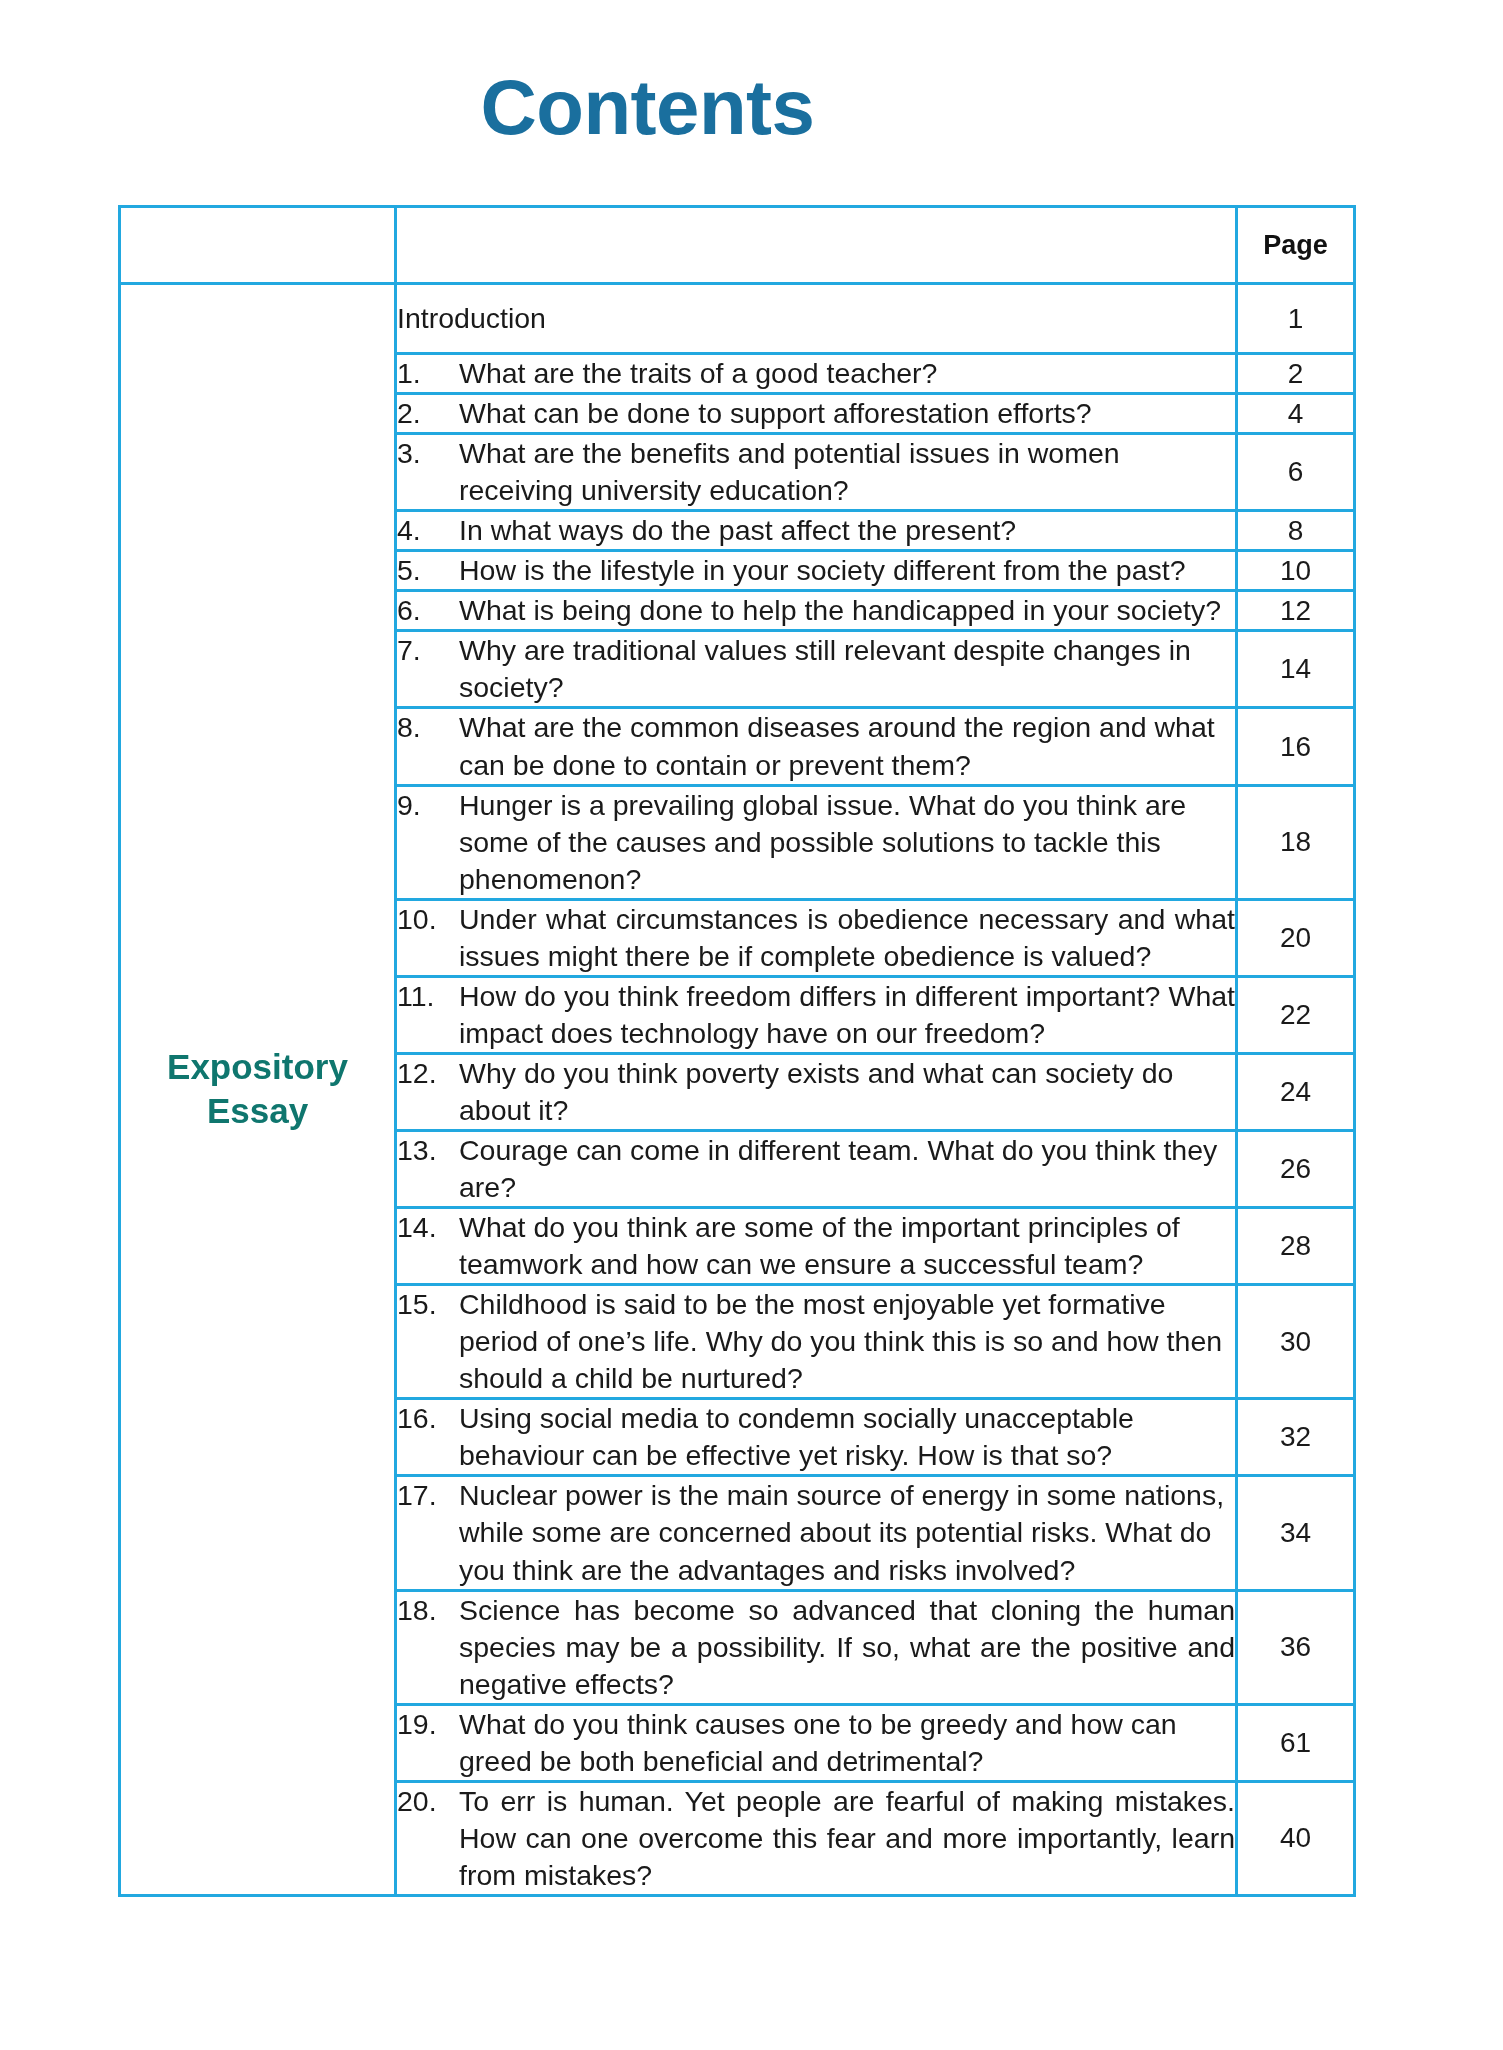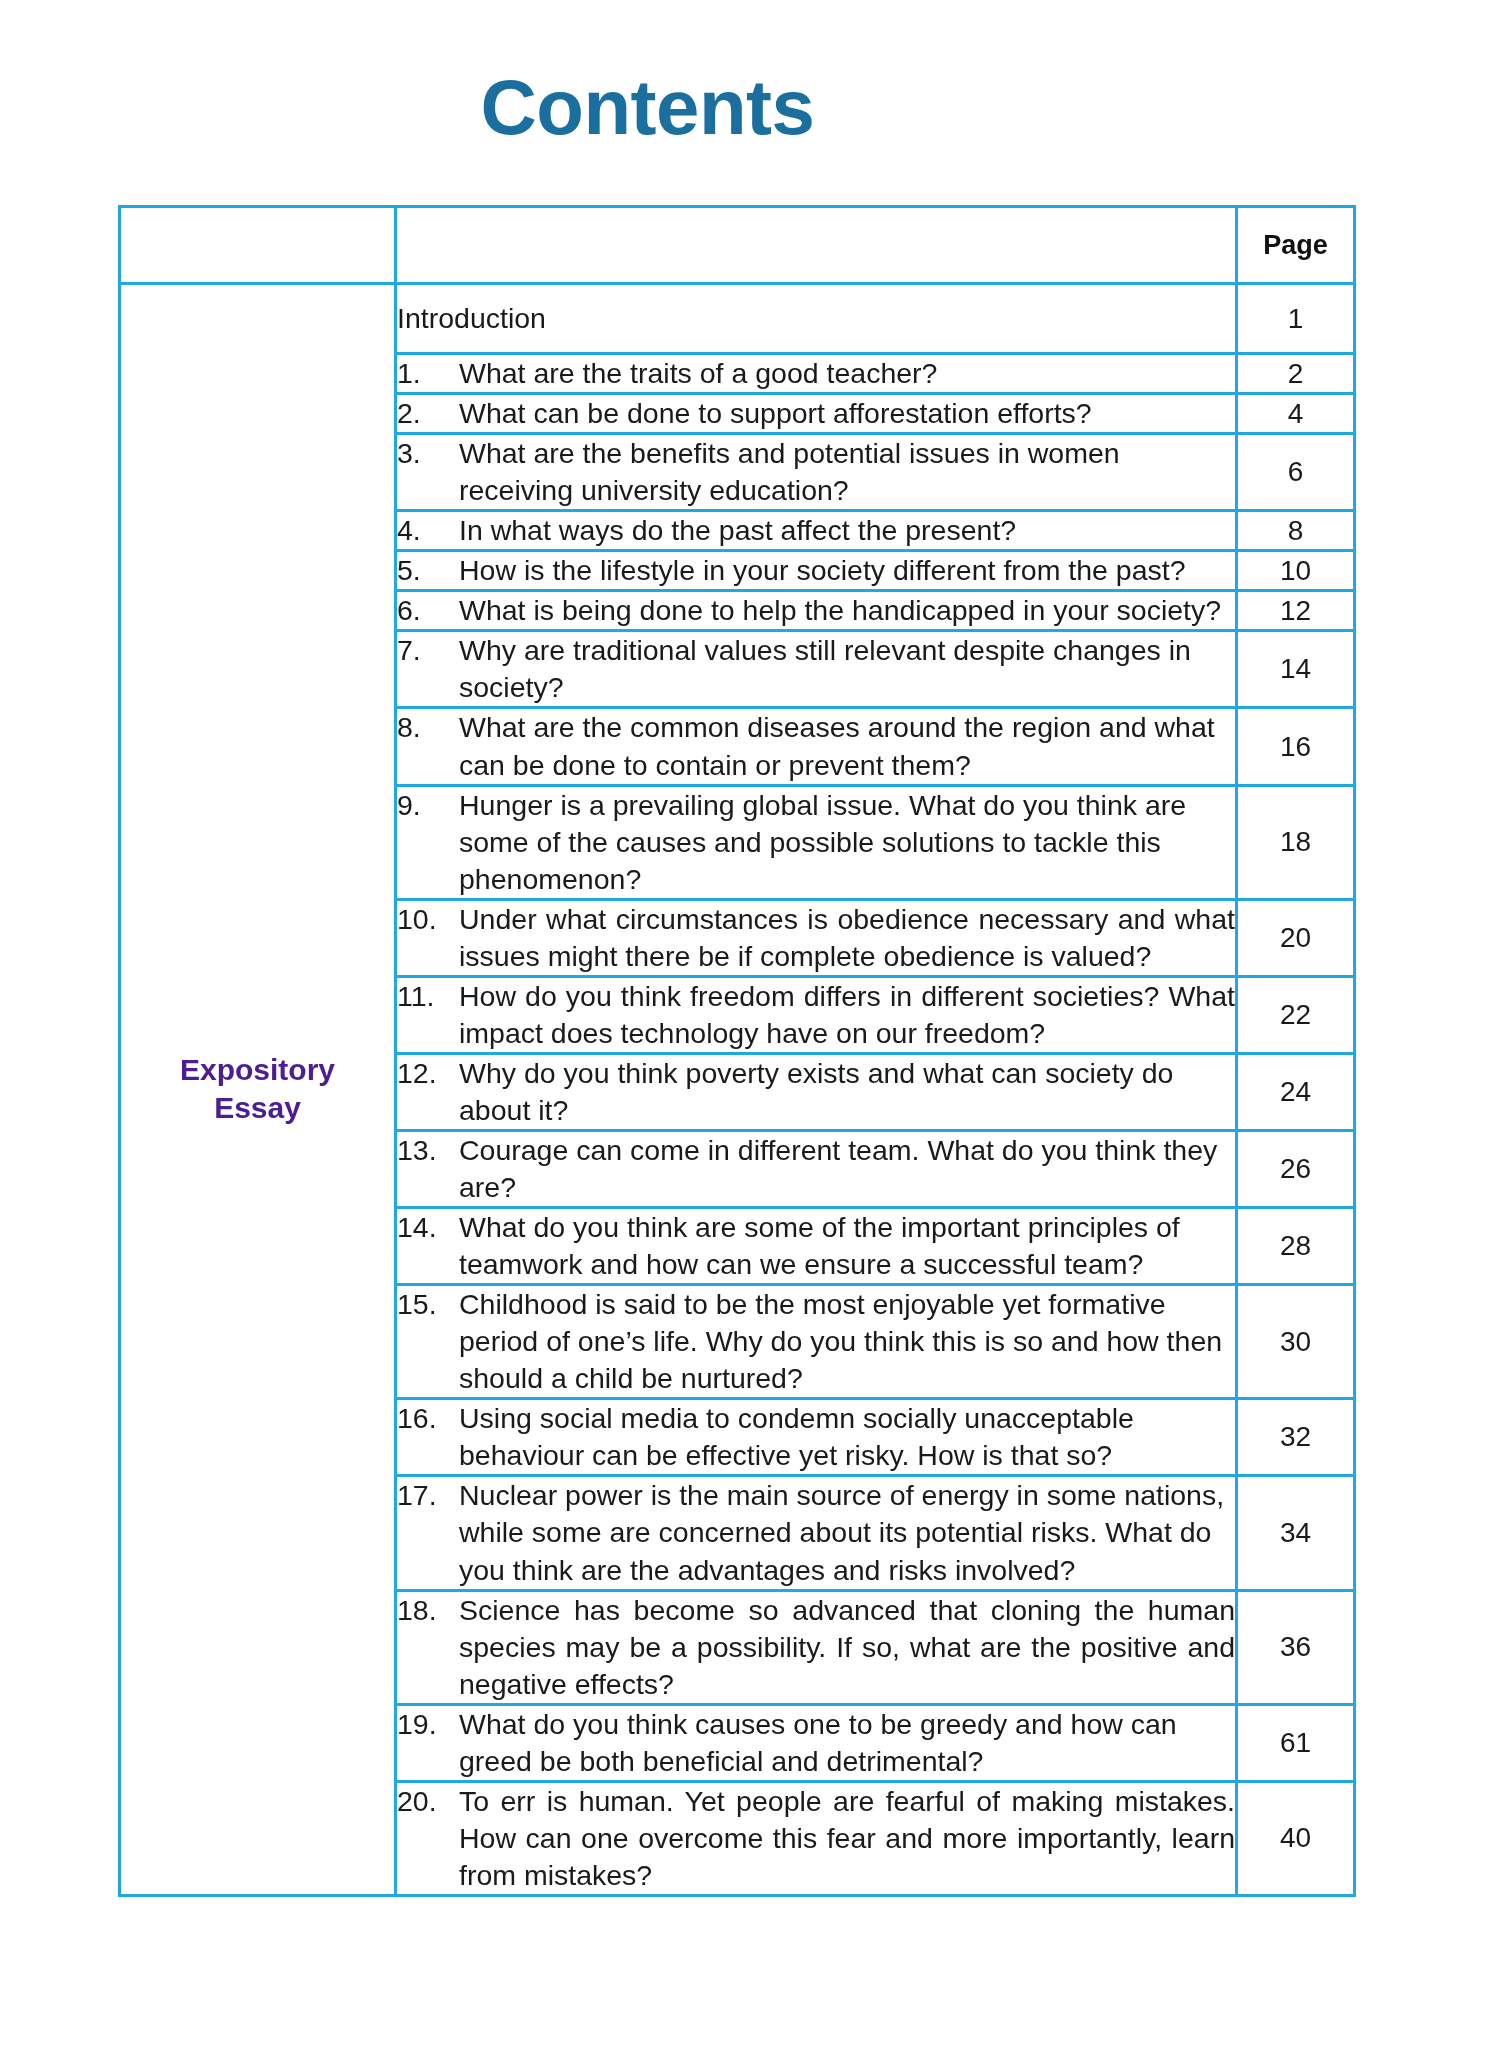--- a/index.html
+++ b/index.html
@@ -70,24 +70,24 @@
     font-size: 27px;
     font-weight: bold;
     color: #111111;
     height: 74px;
   }
 
   
   .cat-cell {
     text-align: center;
     vertical-align: top;
-    font-size: 30px;
+    font-size: 35px;
     font-weight: bold;
     line-height: 1.28;
-    color: #4c1d95;
+    color: #0f766e;
     padding-top: 48px;
   }
   .cat-cell .cat-line { display: block; }
 
   
   .entry-cell {
     padding: 14px 18px 14px 20px;
     font-size: 28.5px;
     line-height: 1.30;
     color: #1a1a1a;
@@ -236,21 +236,21 @@
               <span class="entry-num">10.</span>
               <span class="entry-text justified">Under what circumstances is obedience necessary and what issues might there be if complete obedience is valued?</span>
             </div>
           </td>
           <td class="page-cell">20</td>
         </tr>
         <tr>
           <td class="entry-cell">
             <div class="entry-flex">
               <span class="entry-num">11.</span>
-              <span class="entry-text justified">How do you think freedom differs in different societies? What impact does technology have on our freedom?</span>
+              <span class="entry-text justified">How do you think freedom differs in different important? What impact does technology have on our freedom?</span>
             </div>
           </td>
           <td class="page-cell">22</td>
         </tr>
         <tr>
           <td class="entry-cell">
             <div class="entry-flex">
               <span class="entry-num">12.</span>
               <span class="entry-text">Why do you think poverty exists and what can society do about it?</span>
             </div>

